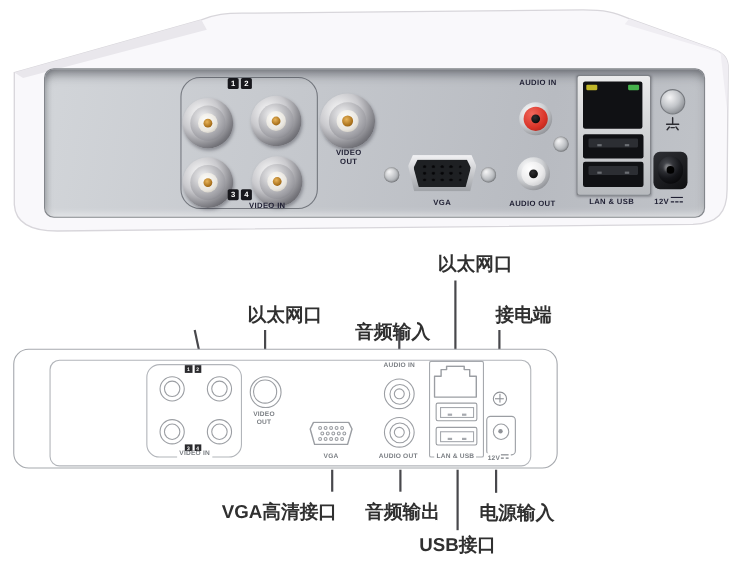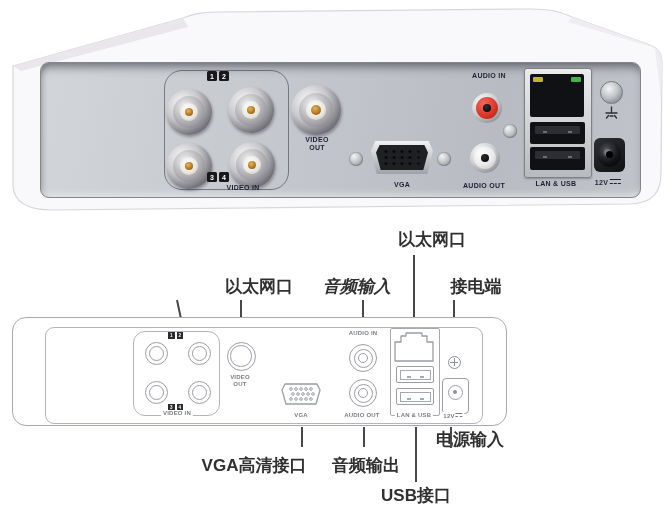--- a/index.html
+++ b/index.html
@@ -212,26 +212,26 @@
           <b></b>
         </i>
       </div>
     <div class="abs ptxt" style="left:608px;top:178px;">
       <span>12V</span><span class="dcsym"><i></i><i></i></span>
     </div>
   </div>
 
   <div class="abs cn" style="left:432px;top:228px;">以太网口</div>
   <div class="abs cn" style="left:259px;top:275px;">以太网口</div>
-  <div class="abs cn" style="left:357px;top:275px;font-style:italic;">音频输入</div>
+  <div class="abs cn" style="left:357px;top:290px;">音频输入</div>
   <div class="abs cn" style="left:476px;top:275px;">接电端</div>
   <div class="abs cn" style="left:254px;top:454px;">VGA高清接口</div>
   <div class="abs cn" style="left:416px;top:484px;">USB接口</div>
   <div class="abs cn" style="left:366px;top:454px;">音频输出</div>
-  <div class="abs cn" style="left:470px;top:428px;">电源输入</div>
+  <div class="abs cn" style="left:470px;top:455px;">电源输入</div>
 
   <div class="abs cl" style="left:176px;top:300px;height:32px;transform:rotate(-12deg);transform-origin:top center;"></div>
   <div class="abs cl" style="left:240px;top:300px;height:41px;"></div>
   <div class="abs cl" style="left:362px;top:300px;height:26px;"></div>
   <div class="abs cl" style="left:413px;top:255px;height:74px;"></div>
   <div class="abs cl" style="left:453px;top:300px;height:55px;"></div>
   <div class="abs cl" style="left:301px;top:427px;height:20px;"></div>
   <div class="abs cl" style="left:363px;top:427px;height:20px;"></div>
   <div class="abs cl" style="left:415px;top:427px;height:55px;"></div>
   <div class="abs cl" style="left:450px;top:427px;height:21px;"></div>

